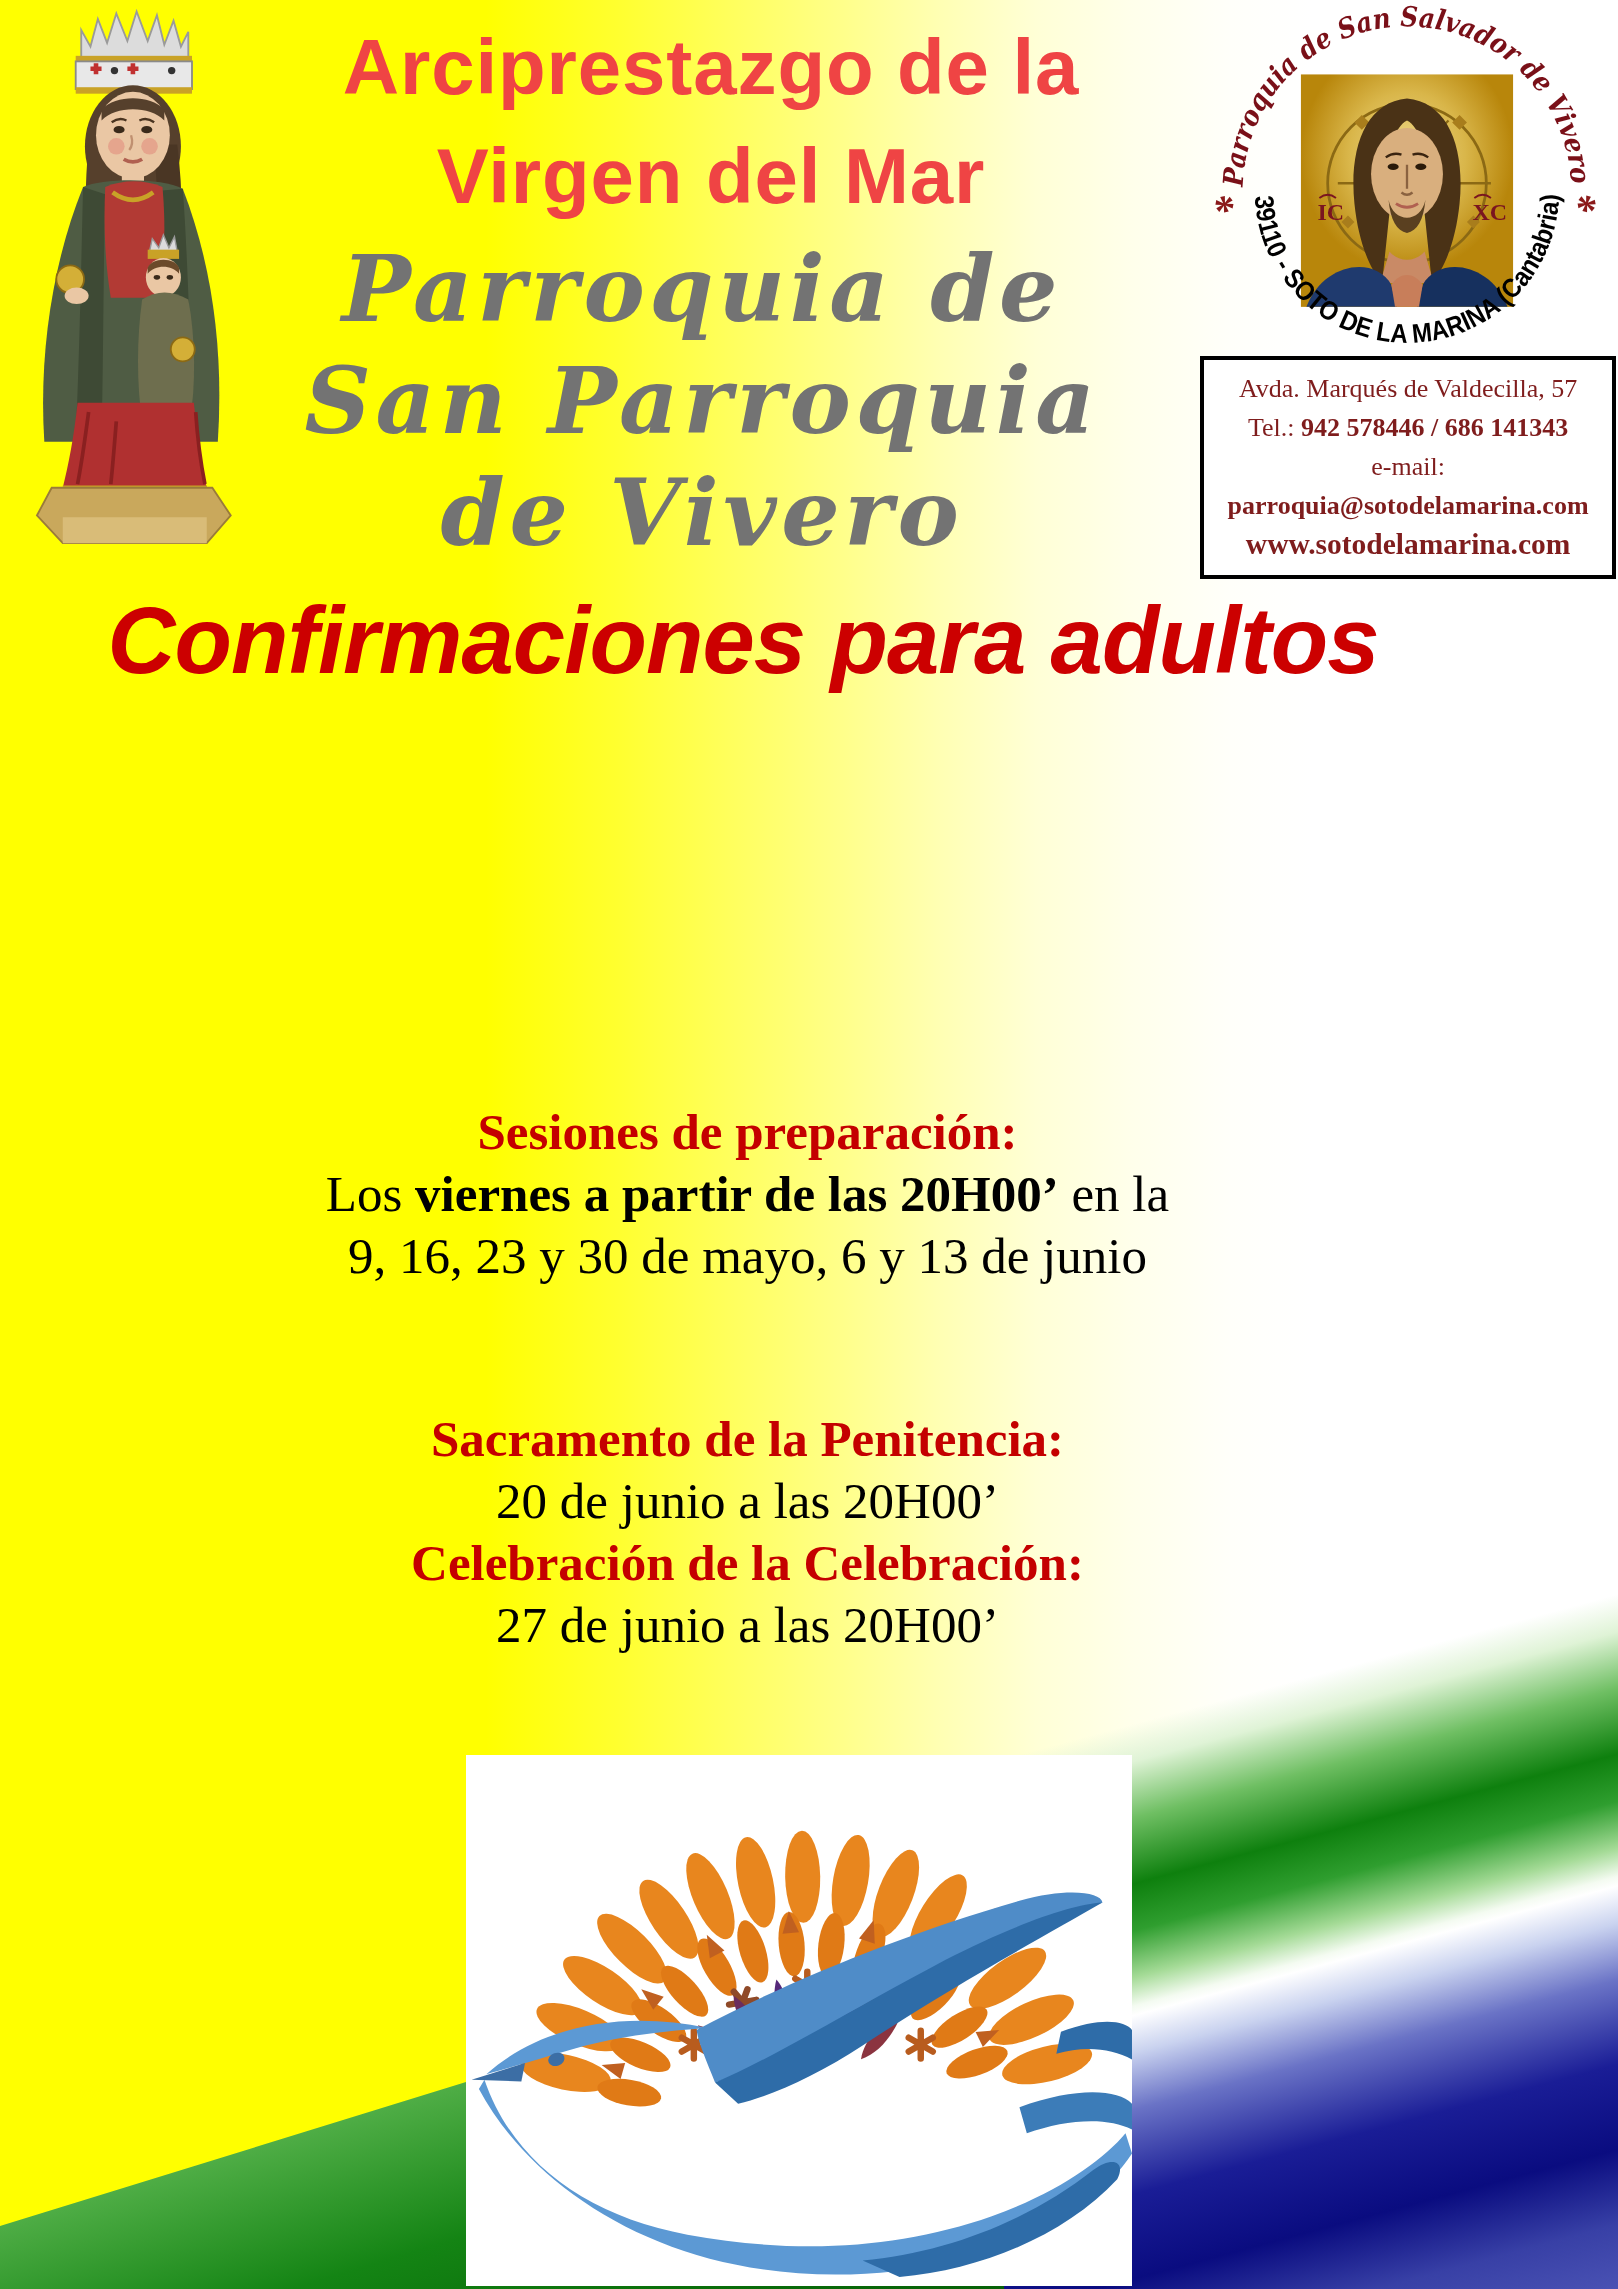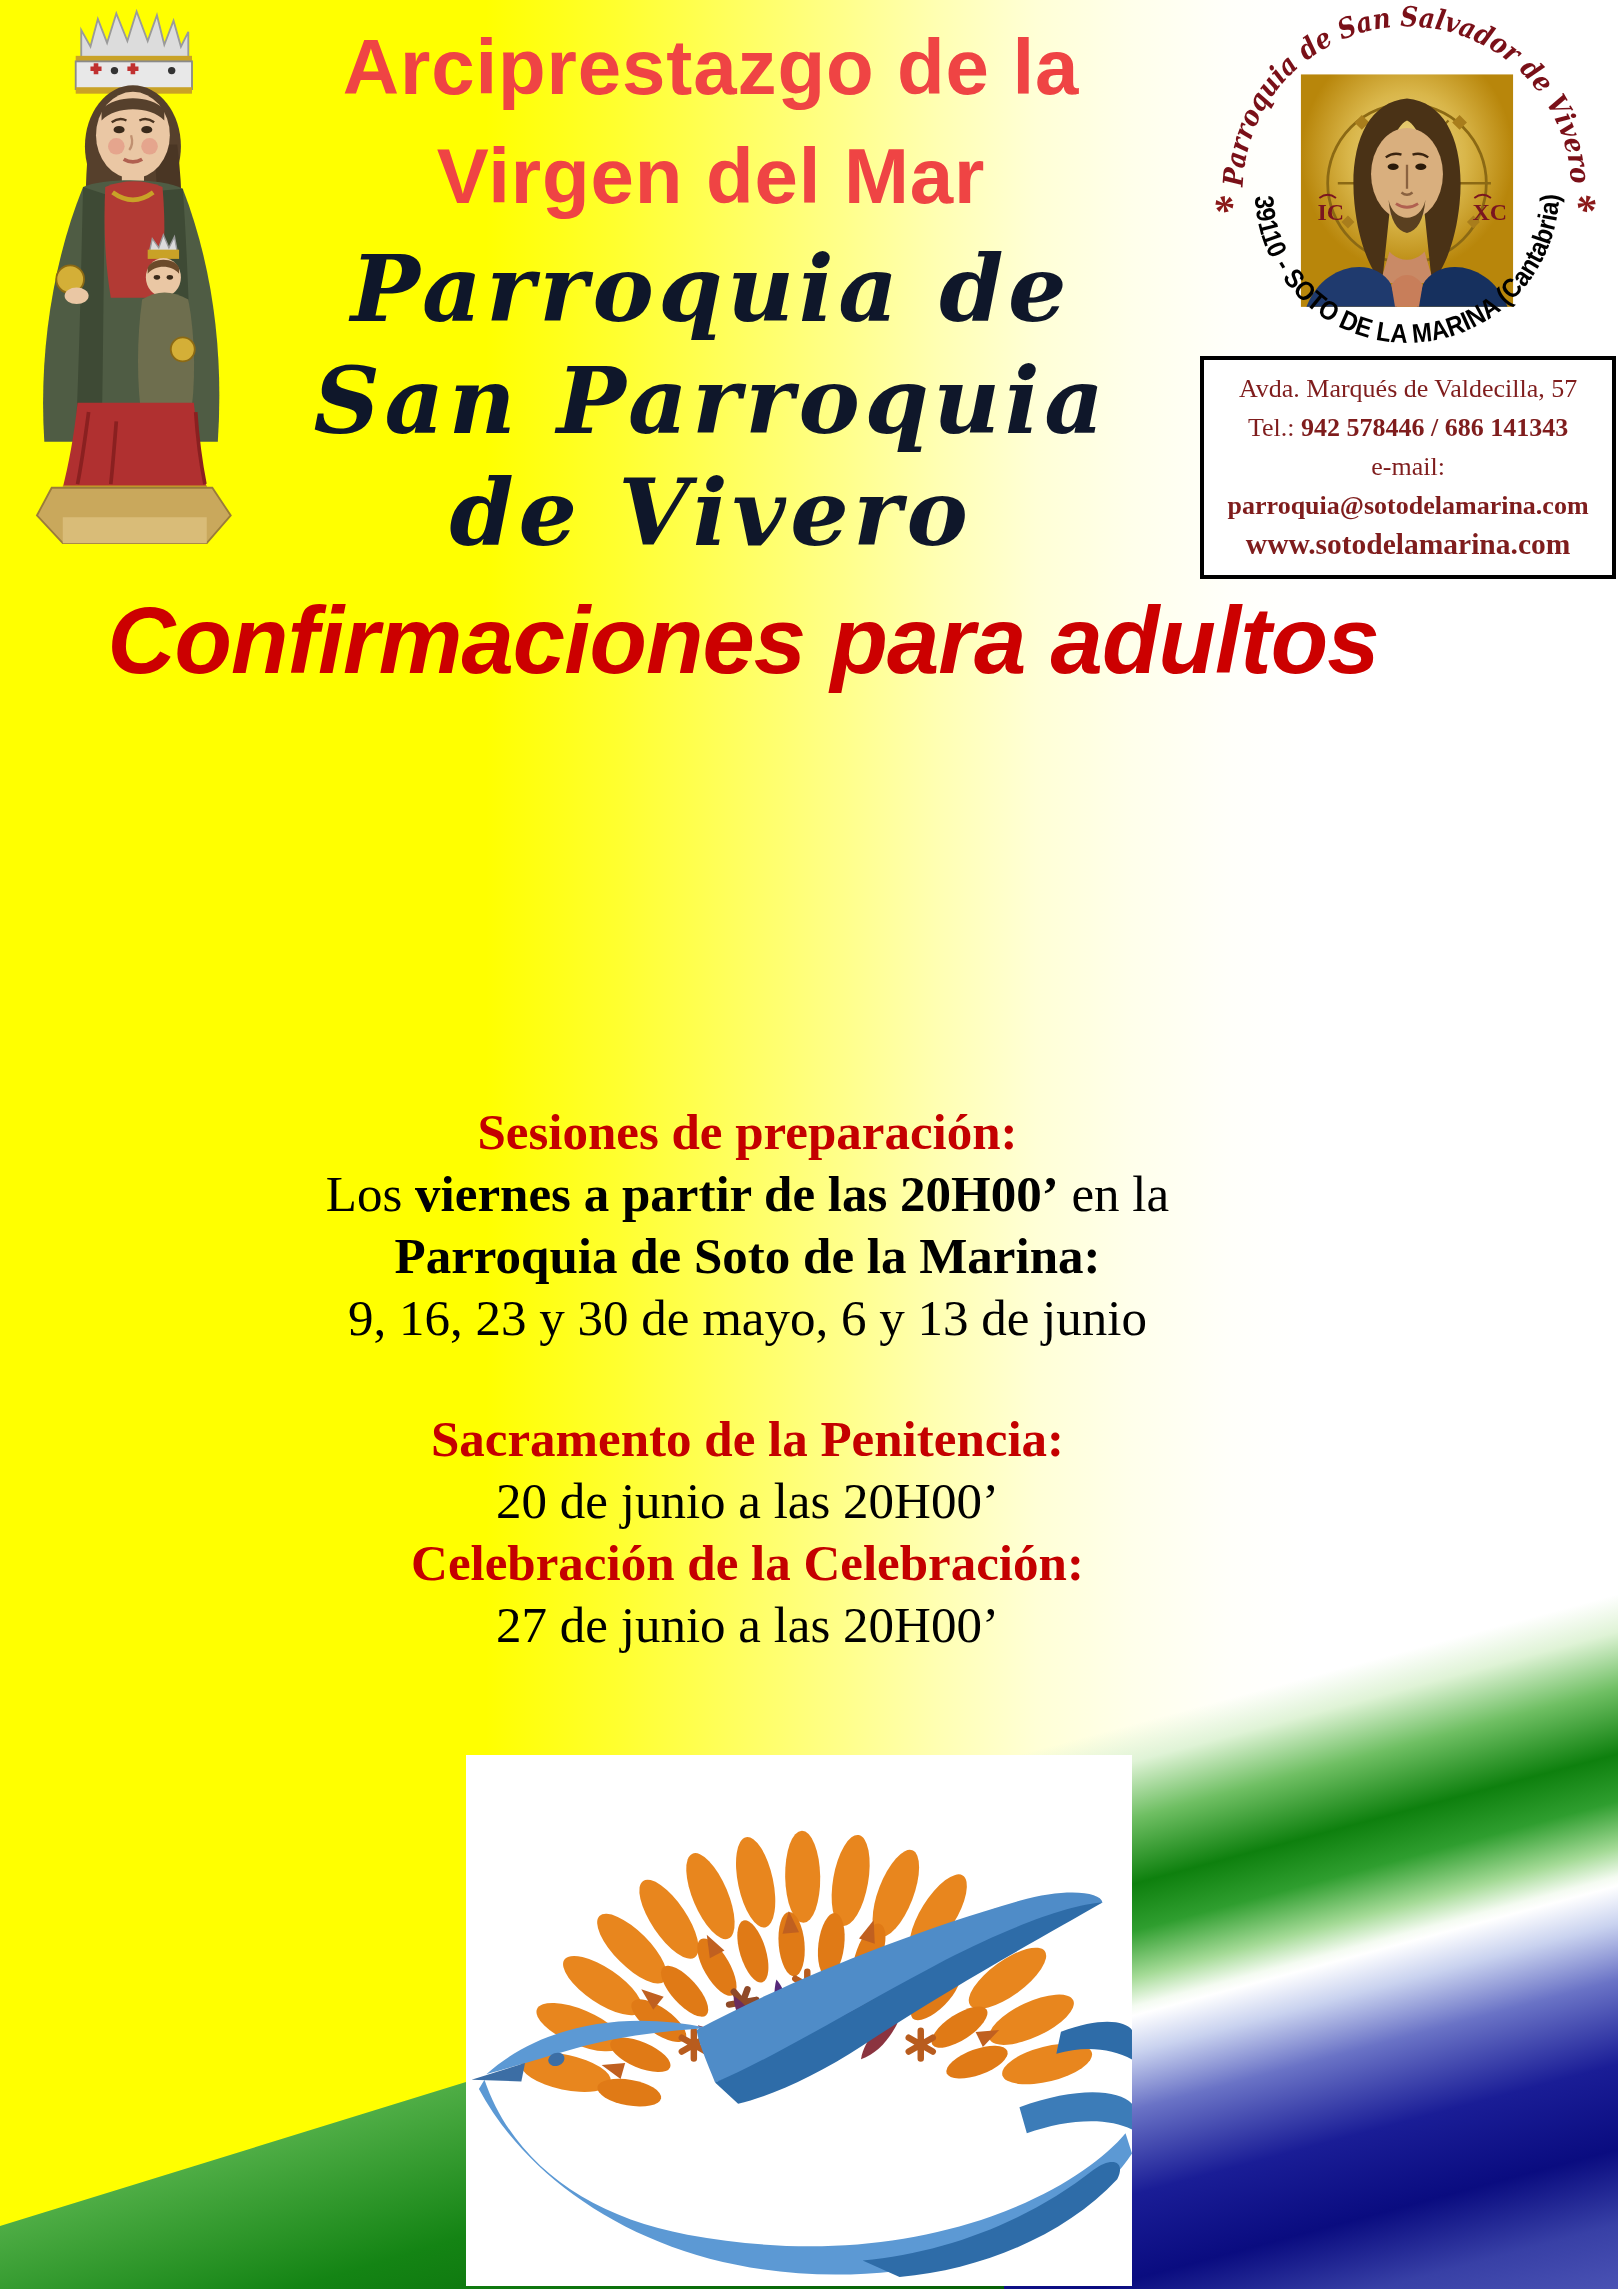--- a/index.html
+++ b/index.html
@@ -20,22 +20,22 @@
       #C9D2EF 61%,#6A73C6 67%,#1A1D96 76%,#0A0C80 85%,#3840A6 93%,#4A52B4 100%);}
   
   .statue{position:absolute;left:24px;top:5.5px;width:216px;height:539px;z-index:3;}
   .stamp{position:absolute;left:1205px;top:-5.5px;width:404px;height:371px;z-index:3;}
   .photo{position:absolute;left:466px;top:1755px;width:666px;height:531px;background:#fff;z-index:2;}
   .photo svg{position:absolute;inset:0;}
   .blackletter{font-family:"DejaVu Serif",serif;font-style:italic;font-weight:bold;}
   .header{position:absolute;left:222px;top:13px;width:978px;z-index:3;text-align:center;
     font-family:"Liberation Sans",sans-serif;font-weight:bold;font-size:78px;line-height:109px;
     color:#ef4444;letter-spacing:0.9px;}
-  .parish{position:absolute;left:222px;top:233px;width:978px;z-index:3;text-align:center;
-    font-size:92px;line-height:112px;color:#0f172a;letter-spacing:4.6px;font-style:italic;}
+  .parish{position:absolute;left:213px;top:233px;width:978px;z-index:3;text-align:center;
+    font-size:92px;line-height:112px;color:#737373;letter-spacing:4.6px;font-style:italic;}
   .contact{position:absolute;left:1200px;top:356px;width:399px;z-index:3;background:#fff;
     border:4.6px solid #000;text-align:center;font-size:26px;line-height:39px;color:#7f1d1d;
     padding:9.2px 4.6px 11px 4.6px;}
   .contact .website{font-size:29.5px;font-weight:bold;}
   .contact b{font-weight:bold;}
   .main-title{position:absolute;left:0;top:587px;width:1486px;z-index:3;text-align:center;
     font-family:"Liberation Sans",sans-serif;font-weight:bold;font-style:italic;
     font-size:94px;color:#CC0000;letter-spacing:-0.9px;}
   .block{position:absolute;left:0;width:1495px;z-index:3;text-align:center;
     font-size:51px;line-height:62px;color:#000;}
@@ -167,21 +167,20 @@
     <div class="b">parroquia@sotodelamarina.com</div>
     <div class="website">www.sotodelamarina.com</div>
   </div>
 
   <div class="main-title">Confirmaciones para adultos</div>
 
 
   <div class="block sessions">
     <div class="b red">Sesiones de preparación:</div>
     <div><span>Los </span><span class="b">viernes a partir de las 20H00’</span><span> en la</span></div>
-    <div class="b">Parroquia de Soto de la Marina:</div>
     <div>9, 16, 23 y 30 de mayo, 6 y 13 de junio</div>
   </div>
 
   <div class="block penance">
     <div class="b red">Sacramento de la Penitencia:</div>
     <div>20 de junio a las 20H00’</div>
     <div class="b red">Celebración de la Celebración:</div>
     <div>27 de junio a las 20H00’</div>
   </div>
 

